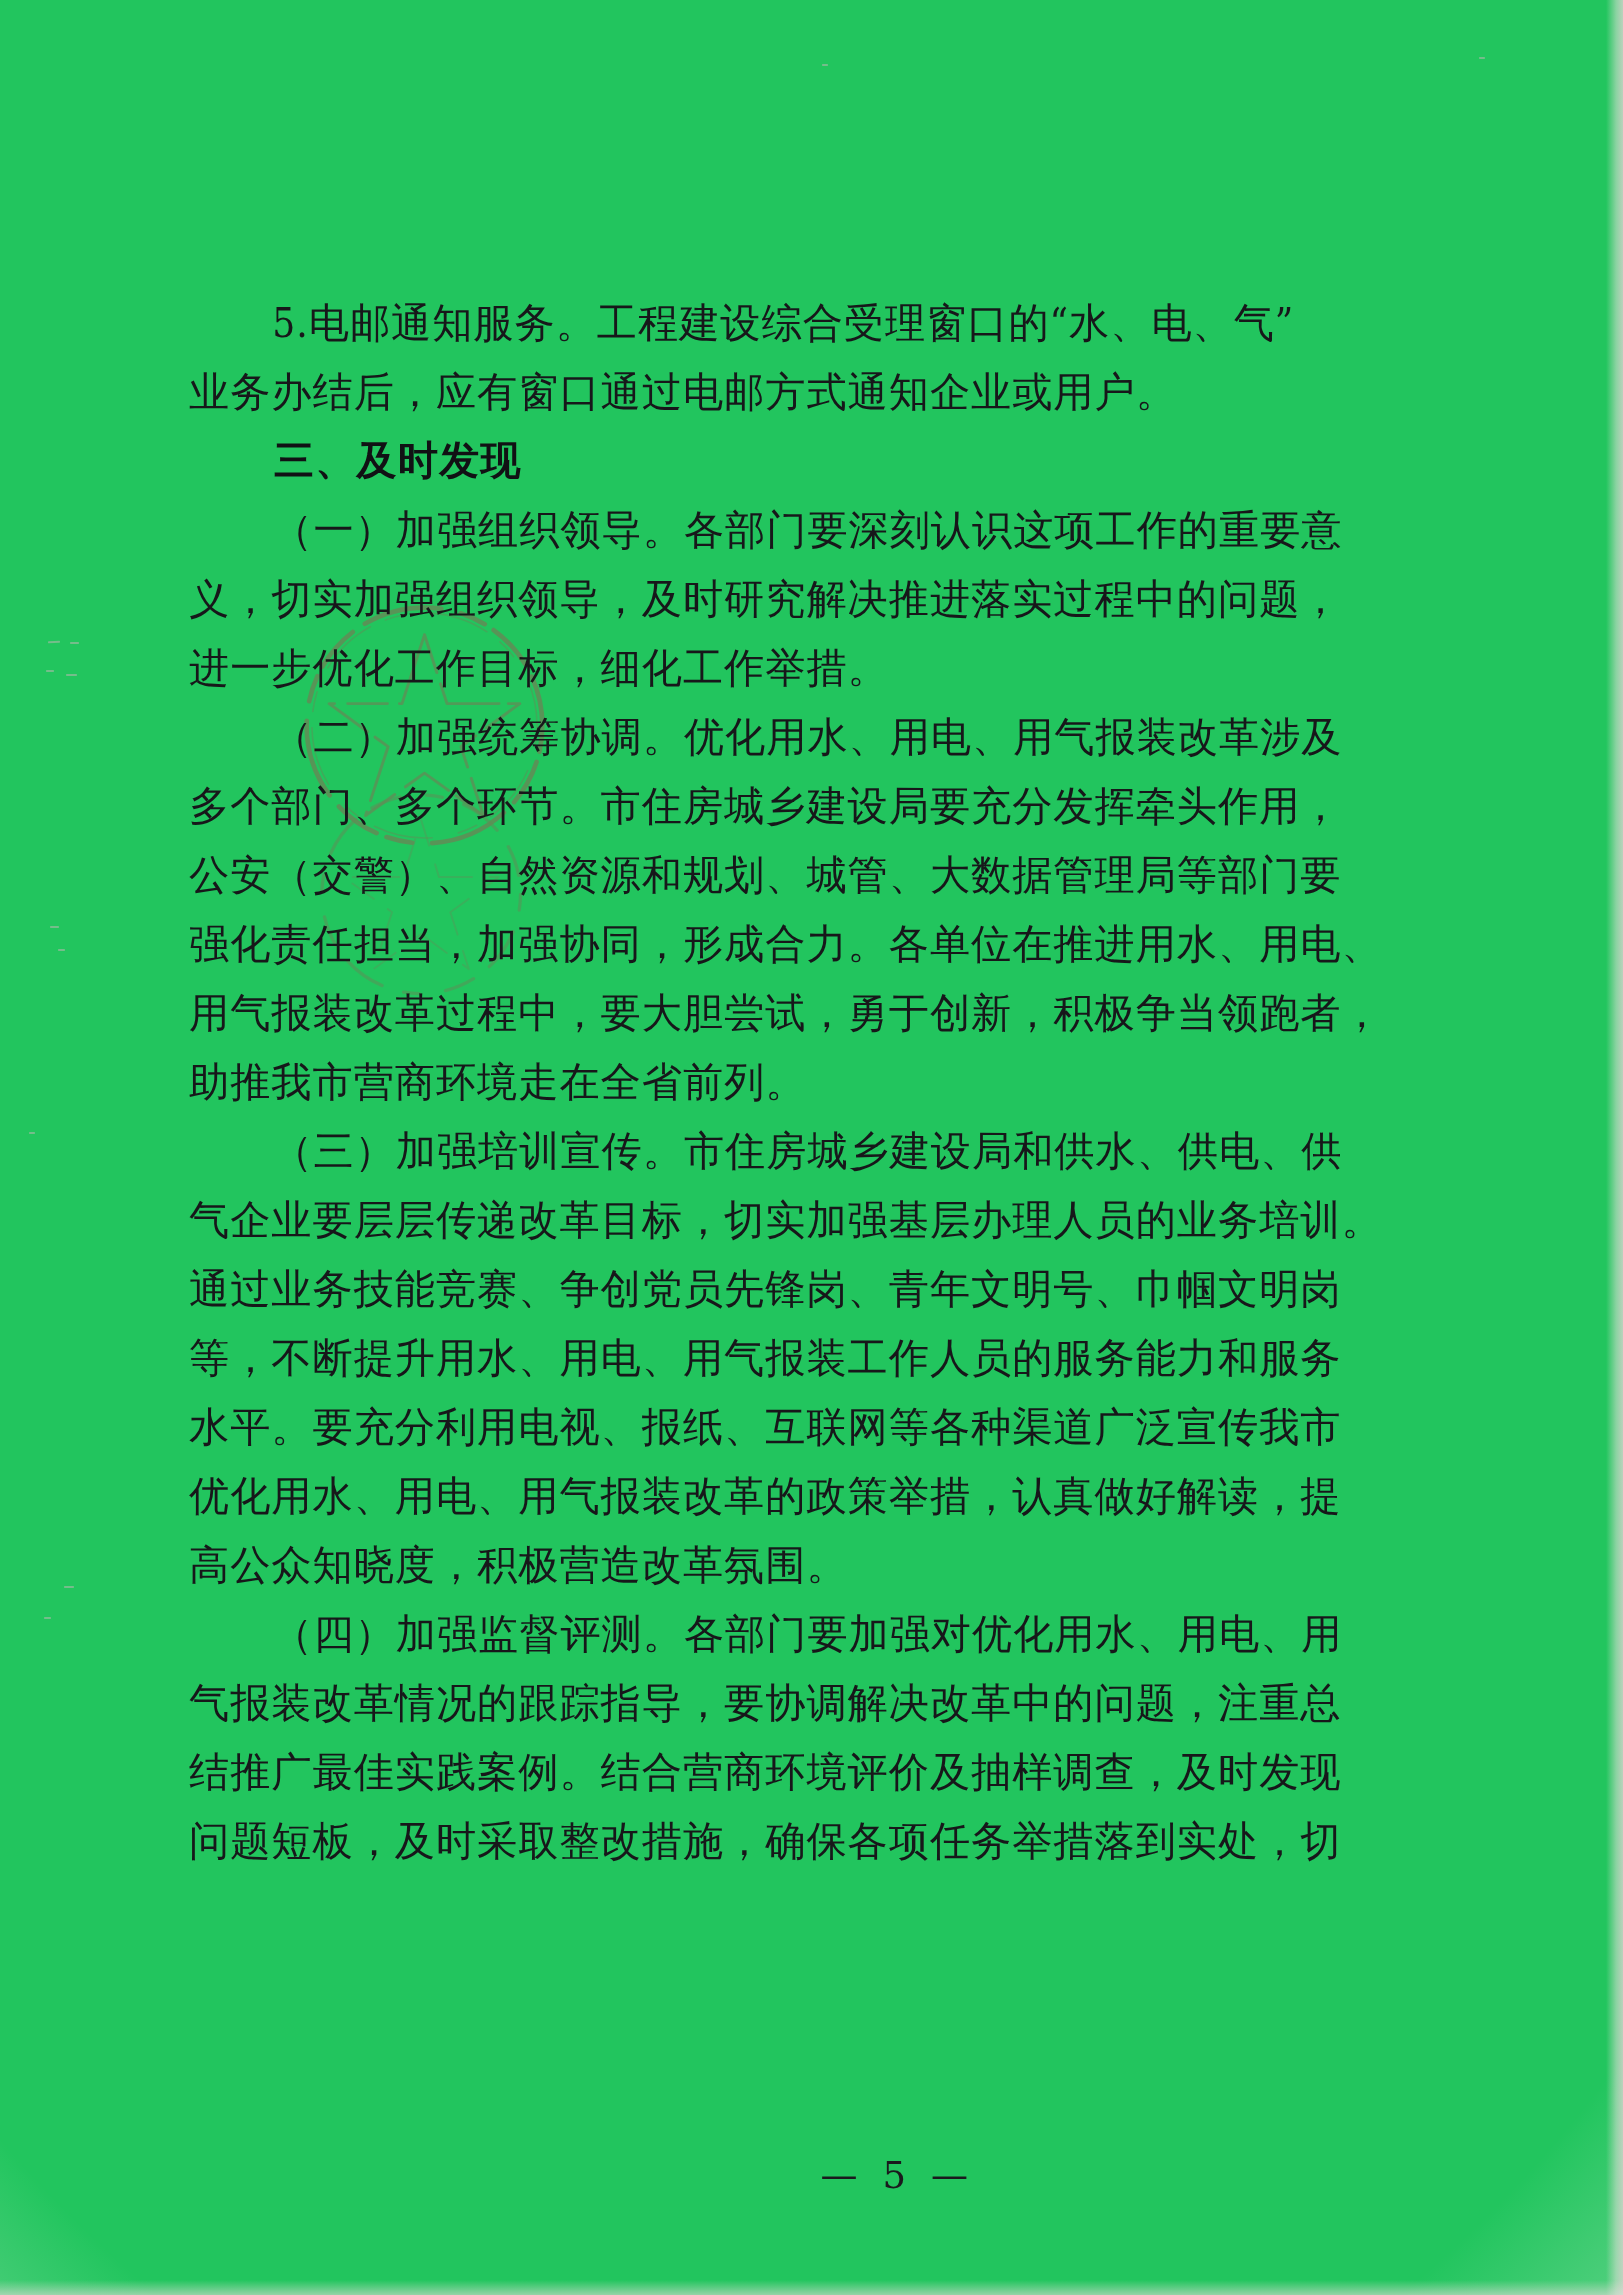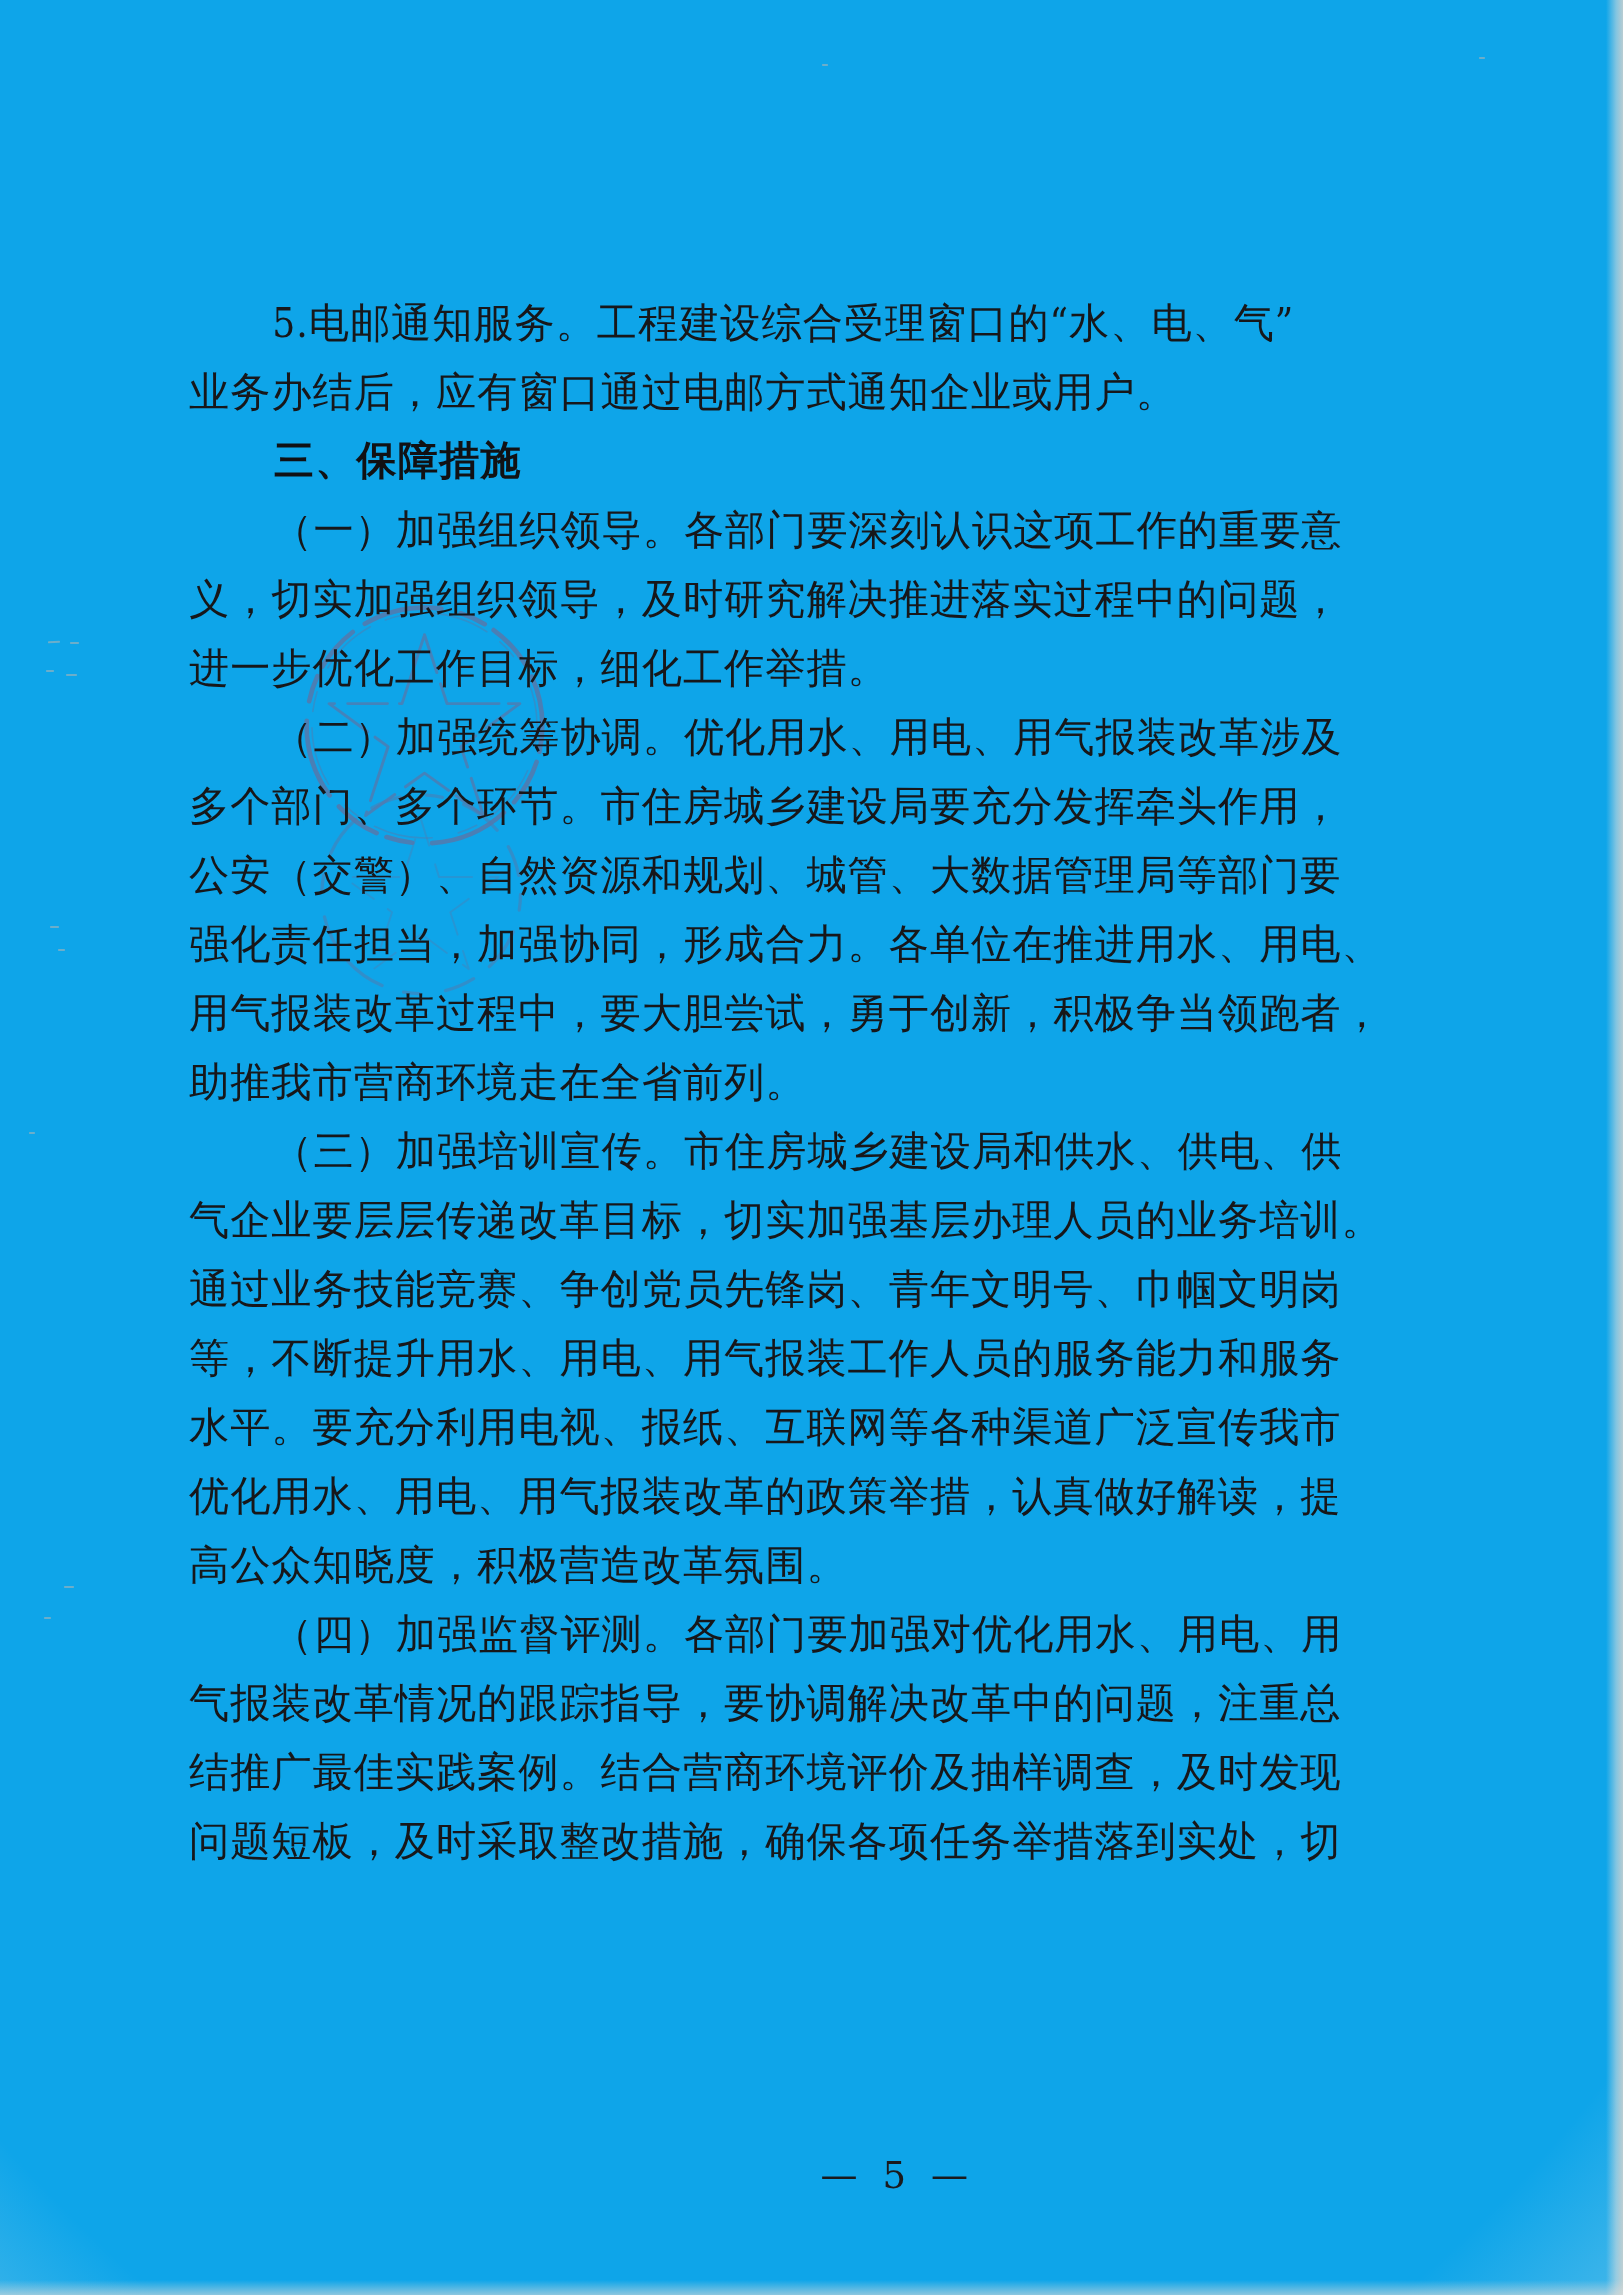--- a/index.html
+++ b/index.html
@@ -6,21 +6,21 @@
   html, body {
     margin: 0;
     padding: 0;
     background: #ffffff;
   }
 
   #page {
     position: relative;
     width: 1623px;
     height: 2295px;
-    background: #0ea5e9;
+    background: #22c55e;
     overflow: hidden;
     font-family: "DejaVu Serif", "Liberation Serif", serif;
   }
 
   
   .paper-tone {
     position: absolute;
     inset: 0;
     background:
       radial-gradient(ellipse 115% 105% at 48% 45%,
@@ -165,21 +165,21 @@
   <div class="speckle" style="left:58px;  top:949px; width:6.6px; height:2px;"></div>
   <div class="speckle" style="left:29px;  top:1132px; width:6px;  height:2px;"></div>
   <div class="speckle" style="left:64px;  top:1586px; width:10px; height:2px;"></div>
   <div class="speckle" style="left:44px;  top:1617px; width:7.3px; height:2px;"></div>
   <div class="speckle" style="left:822px; top:64px;  width:6px; height:2px;"></div>
   <div class="speckle" style="left:1479px; top:57px;  width:6px; height:2px;"></div>
 
   <div class="content">
     <div class="line body indent2">5.电邮通知服务。工程建设综合受理窗口的“水、电、气”</div>
     <div class="line body">业务办结后，应有窗口通过电邮方式通知企业或用户。</div>
-    <div class="line heading indent2">三、保障措施</div>
+    <div class="line heading indent2">三、及时发现</div>
     <div class="line body indent2">（一）加强组织领导。各部门要深刻认识这项工作的重要意</div>
     <div class="line body">义，切实加强组织领导，及时研究解决推进落实过程中的问题，</div>
     <div class="line body">进一步优化工作目标，细化工作举措。</div>
     <div class="line body indent2">（二）加强统筹协调。优化用水、用电、用气报装改革涉及</div>
     <div class="line body">多个部门、多个环节。市住房城乡建设局要充分发挥牵头作用，</div>
     <div class="line body">公安（交警）、自然资源和规划、城管、大数据管理局等部门要</div>
     <div class="line body">强化责任担当，加强协同，形成合力。各单位在推进用水、用电、</div>
     <div class="line body">用气报装改革过程中，要大胆尝试，勇于创新，积极争当领跑者，</div>
     <div class="line body">助推我市营商环境走在全省前列。</div>
     <div class="line body indent2">（三）加强培训宣传。市住房城乡建设局和供水、供电、供</div>

